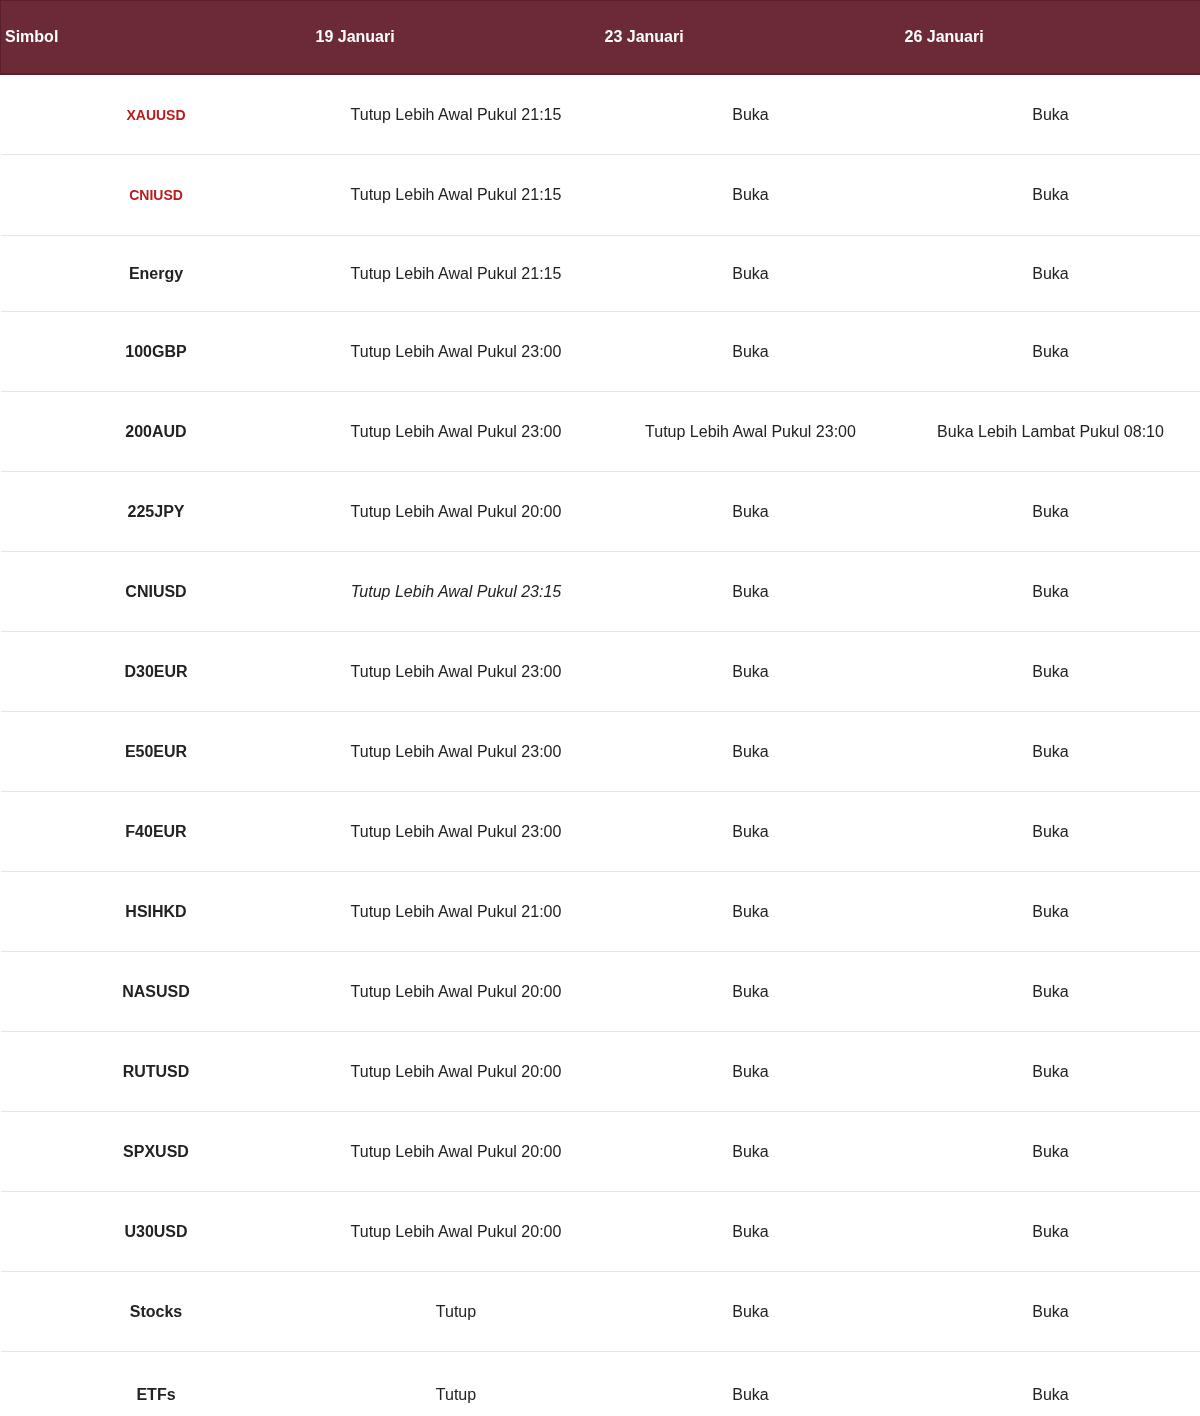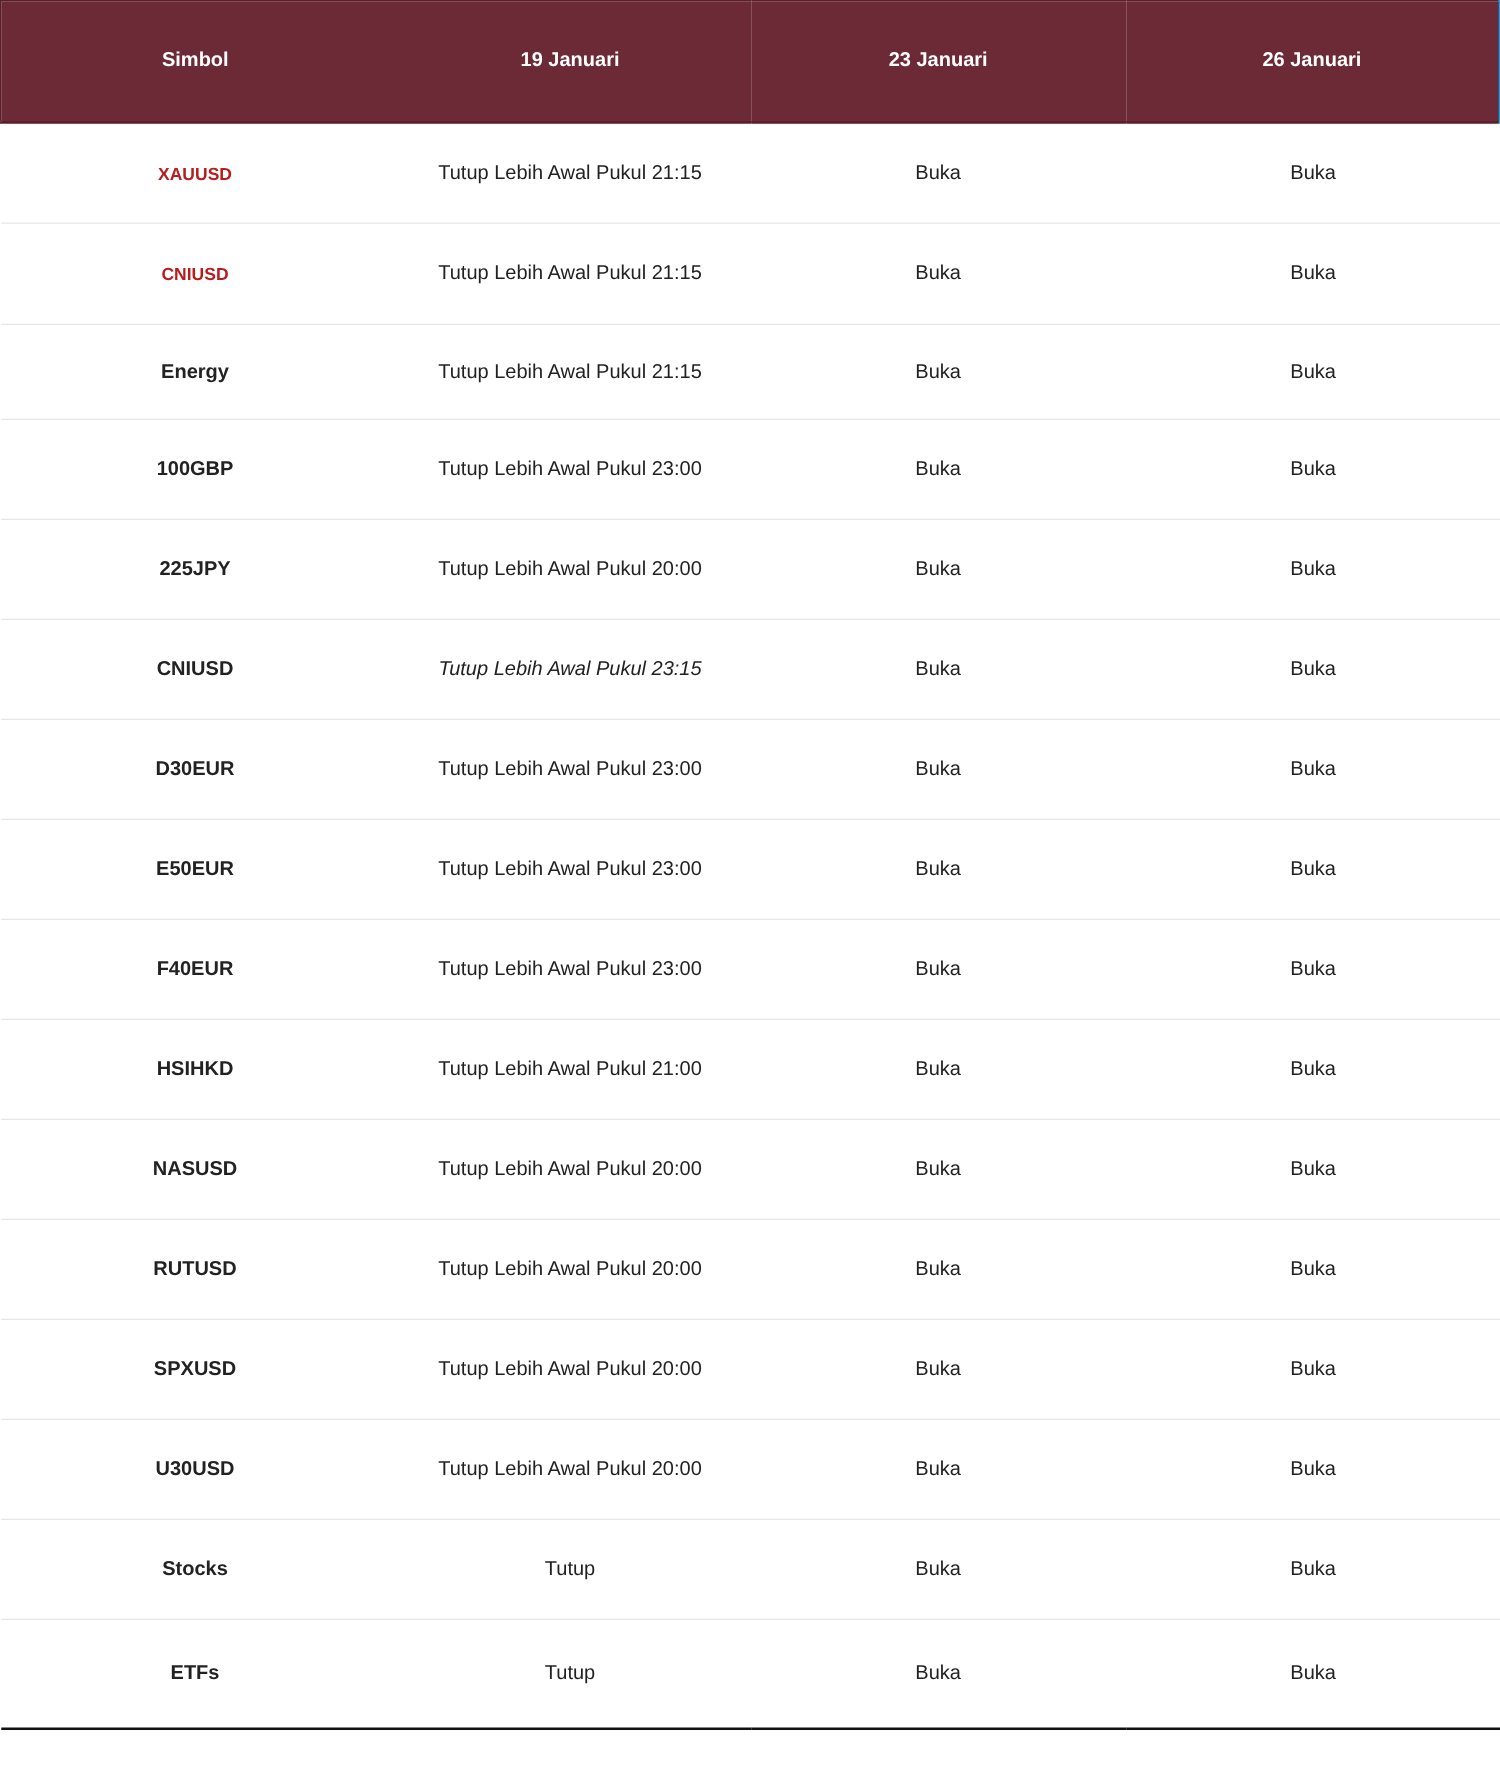--- a/index.html
+++ b/index.html
@@ -1,25 +1,25 @@
 <!DOCTYPE html>
 <html><head>
   <meta charset="utf-8">
   <style>
     html, body { margin: 0; padding: 0; background: #ffffff; }
     body { width: 1200px; height: 1416px; overflow: hidden; font-family: "Liberation Sans", sans-serif; }
     table { width: 1200px; border-collapse: collapse; table-layout: fixed; border-bottom: 2px solid #111; }
     col.c0 { width: 311px; } col.c1 { width: 289px; } col.c2 { width: 300px; } col.c3 { width: 300px; }
     thead th {
       background: #6b2a36; color: #ffffff; font-weight: bold; font-size: 16px;
-      height: 64px; text-align: center; vertical-align: middle;
-      border-top: 1px solid #5a1f2a; border-bottom: 2px solid #5a1f2a; padding: 16px;
+      height: 64px; text-align: left; vertical-align: middle;
+      border-top: 1px solid #5a1f2a; border-bottom: 2px solid #5a1f2a; padding: 4px;
     }
     thead th:first-child { border-left: 1px solid #5a1f2a; }
-    thead th:last-child { border-right: 4px solid #0ea5e9; }
+    thead th:last-child { border-right: 2px solid #0ea5e9; }
     tbody td {
       text-align: center; vertical-align: middle; font-size: 16px; color: #222;
       border-bottom: 1px solid #e6e6e6; padding: 0; height: 78px;
     }
     tbody tr:last-child td { border-bottom: none; height: 86px; }
     tbody td.sym { font-weight: bold; color: #222; font-size: 16px; }
     tbody td.sym.small { font-size: 14px; color: #b91c1c; }
   </style>
 </head>
 <body>
@@ -56,20 +56,26 @@
         <td class="sym" style="height: 75px;">Energy</td>
         <td style="height: 75px;">Tutup Lebih Awal Pukul 21:15</td>
         <td style="height: 75px;">Buka</td>
         <td style="height: 75px;">Buka</td>
       </tr>
       <tr>
         <td class="sym" style="height: 79px;">100GBP</td>
         <td style="height: 79px;">Tutup Lebih Awal Pukul 23:00</td>
         <td style="height: 79px;">Buka</td>
         <td style="height: 79px;">Buka</td>
+      </tr>
+      <tr>
+        <td class="sym" style="height: 79px;">200AUD</td>
+        <td style="height: 79px;">Tutup Lebih Awal Pukul 23:00</td>
+        <td style="height: 79px;">Tutup Lebih Awal Pukul 23:00</td>
+        <td style="height: 79px;">Buka Lebih Lambat Pukul 08:10</td>
       </tr>
       <tr>
         <td class="sym" style="height: 79px;">225JPY</td>
         <td style="height: 79px;">Tutup Lebih Awal Pukul 20:00</td>
         <td style="height: 79px;">Buka</td>
         <td style="height: 79px;">Buka</td>
       </tr>
       <tr>
         <td class="sym" style="height: 79px;">CNIUSD</td>
         <td style="height: 79px; font-style: italic;">Tutup Lebih Awal Pukul 23:15</td>

